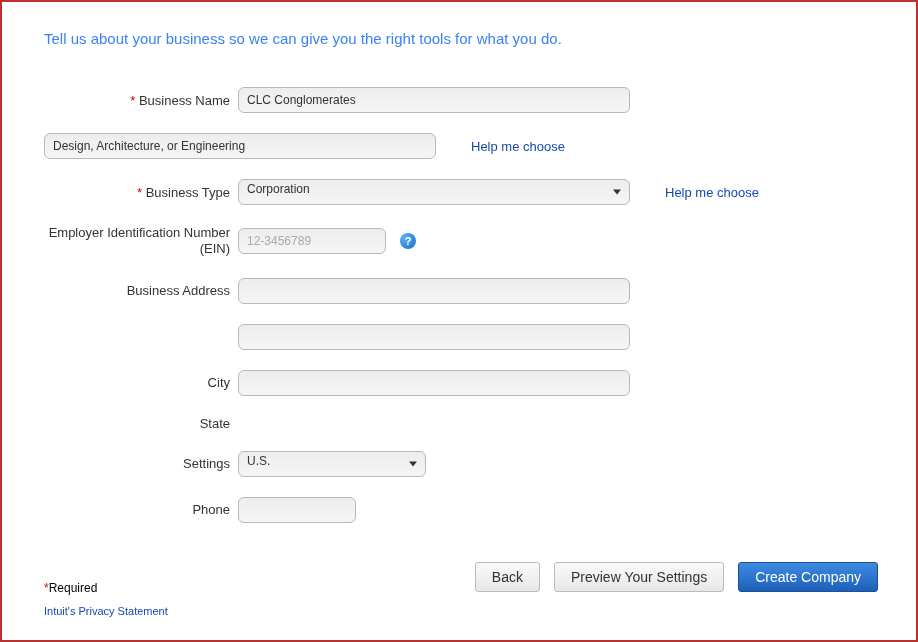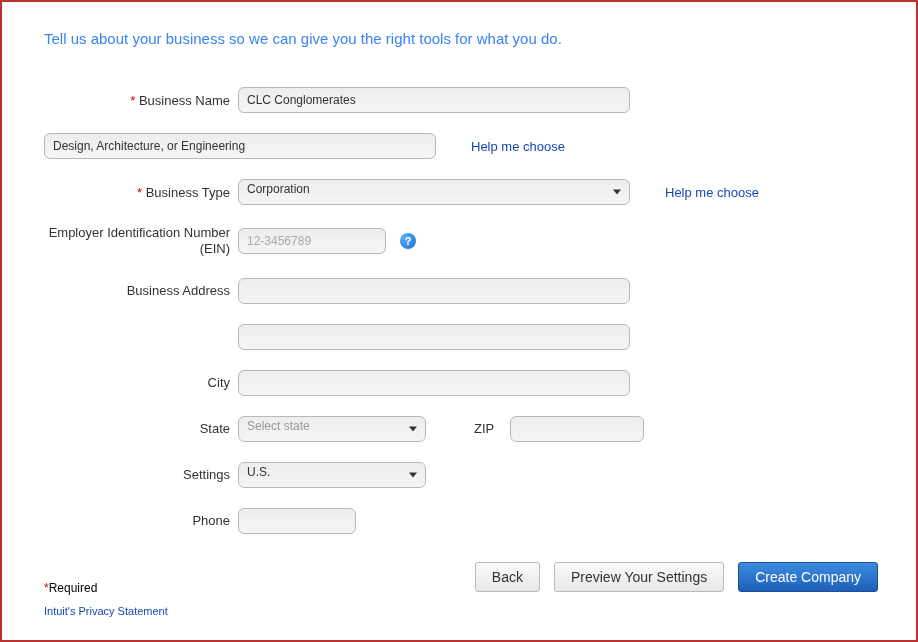--- a/index.html
+++ b/index.html
@@ -225,28 +225,20 @@
       </div>
       <div class="field-cell">
         <input type="text" class="input-lg" value="" style="">
       </div>
     </div>
 
     <div class="form-row">
       <div class="label-cell">
         <span>State</span>
       </div>
-      <div class="field-cell">
-        <div class="select select-sm placeholder">
-          <span>Select state</span>
-          <span class="caret"></span>
-        </div>
-        <span class="zip-label">ZIP</span>
-        <input type="text" class="input-zip" value="" style="">
-      </div>
     </div>
 
     <div class="form-row">
       <div class="label-cell">
         <span>Settings</span>
       </div>
       <div class="field-cell">
         <div class="select select-sm">
           <span>U.S.</span>
           <span class="caret"></span>

